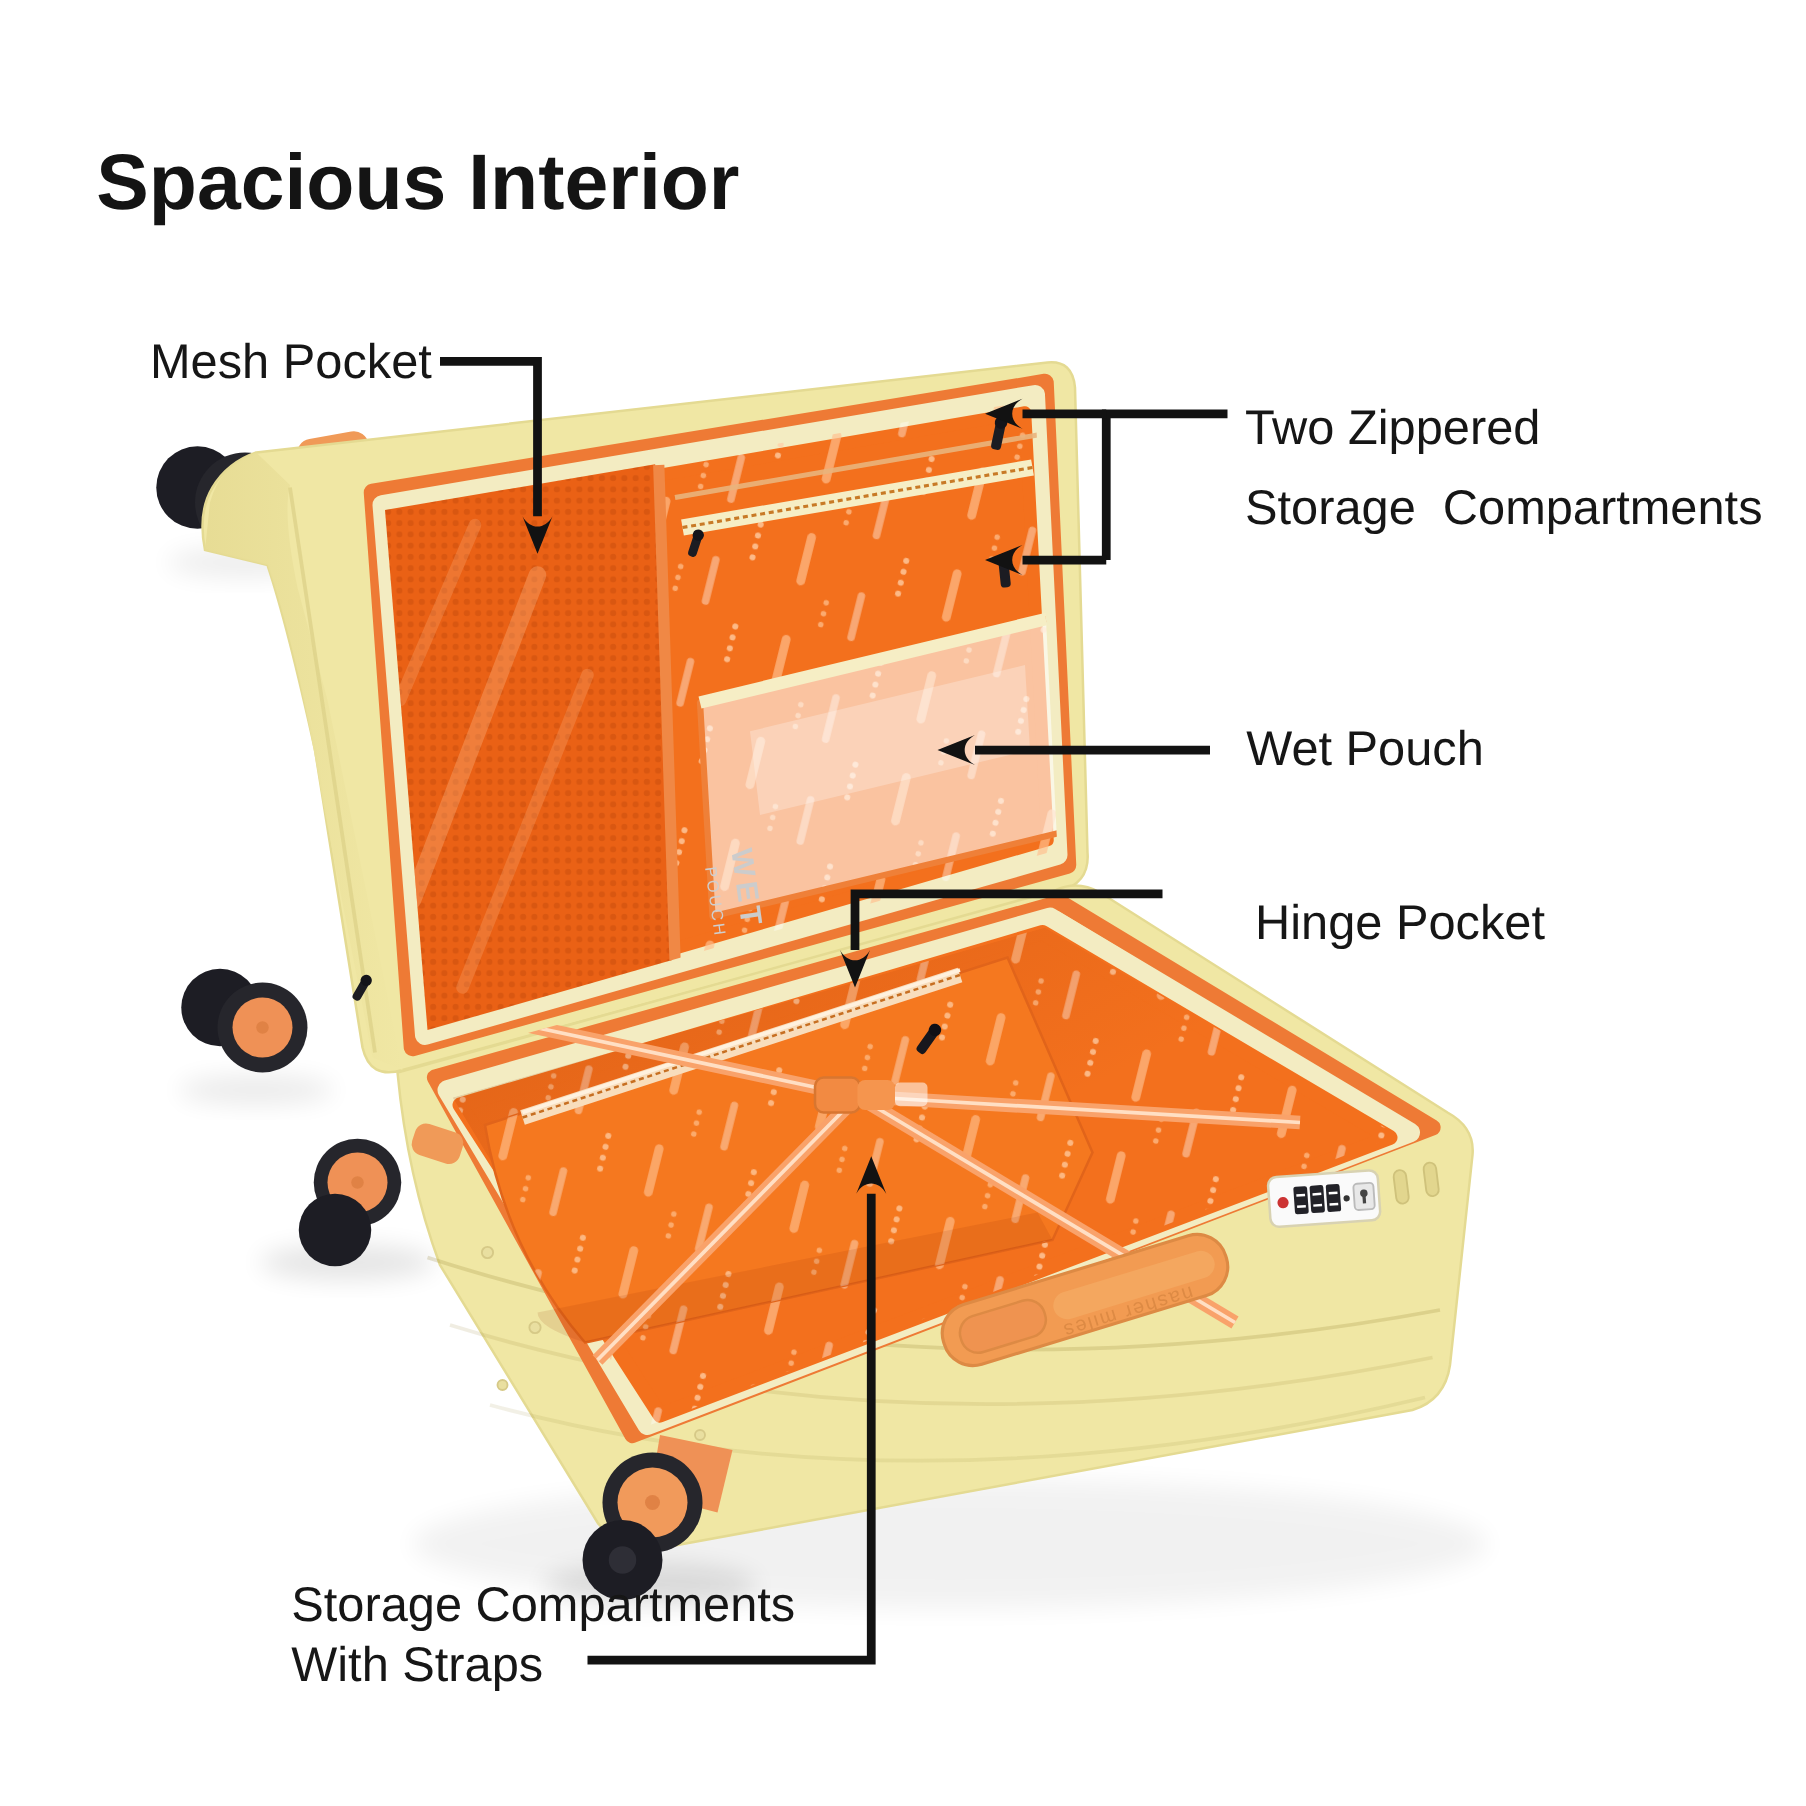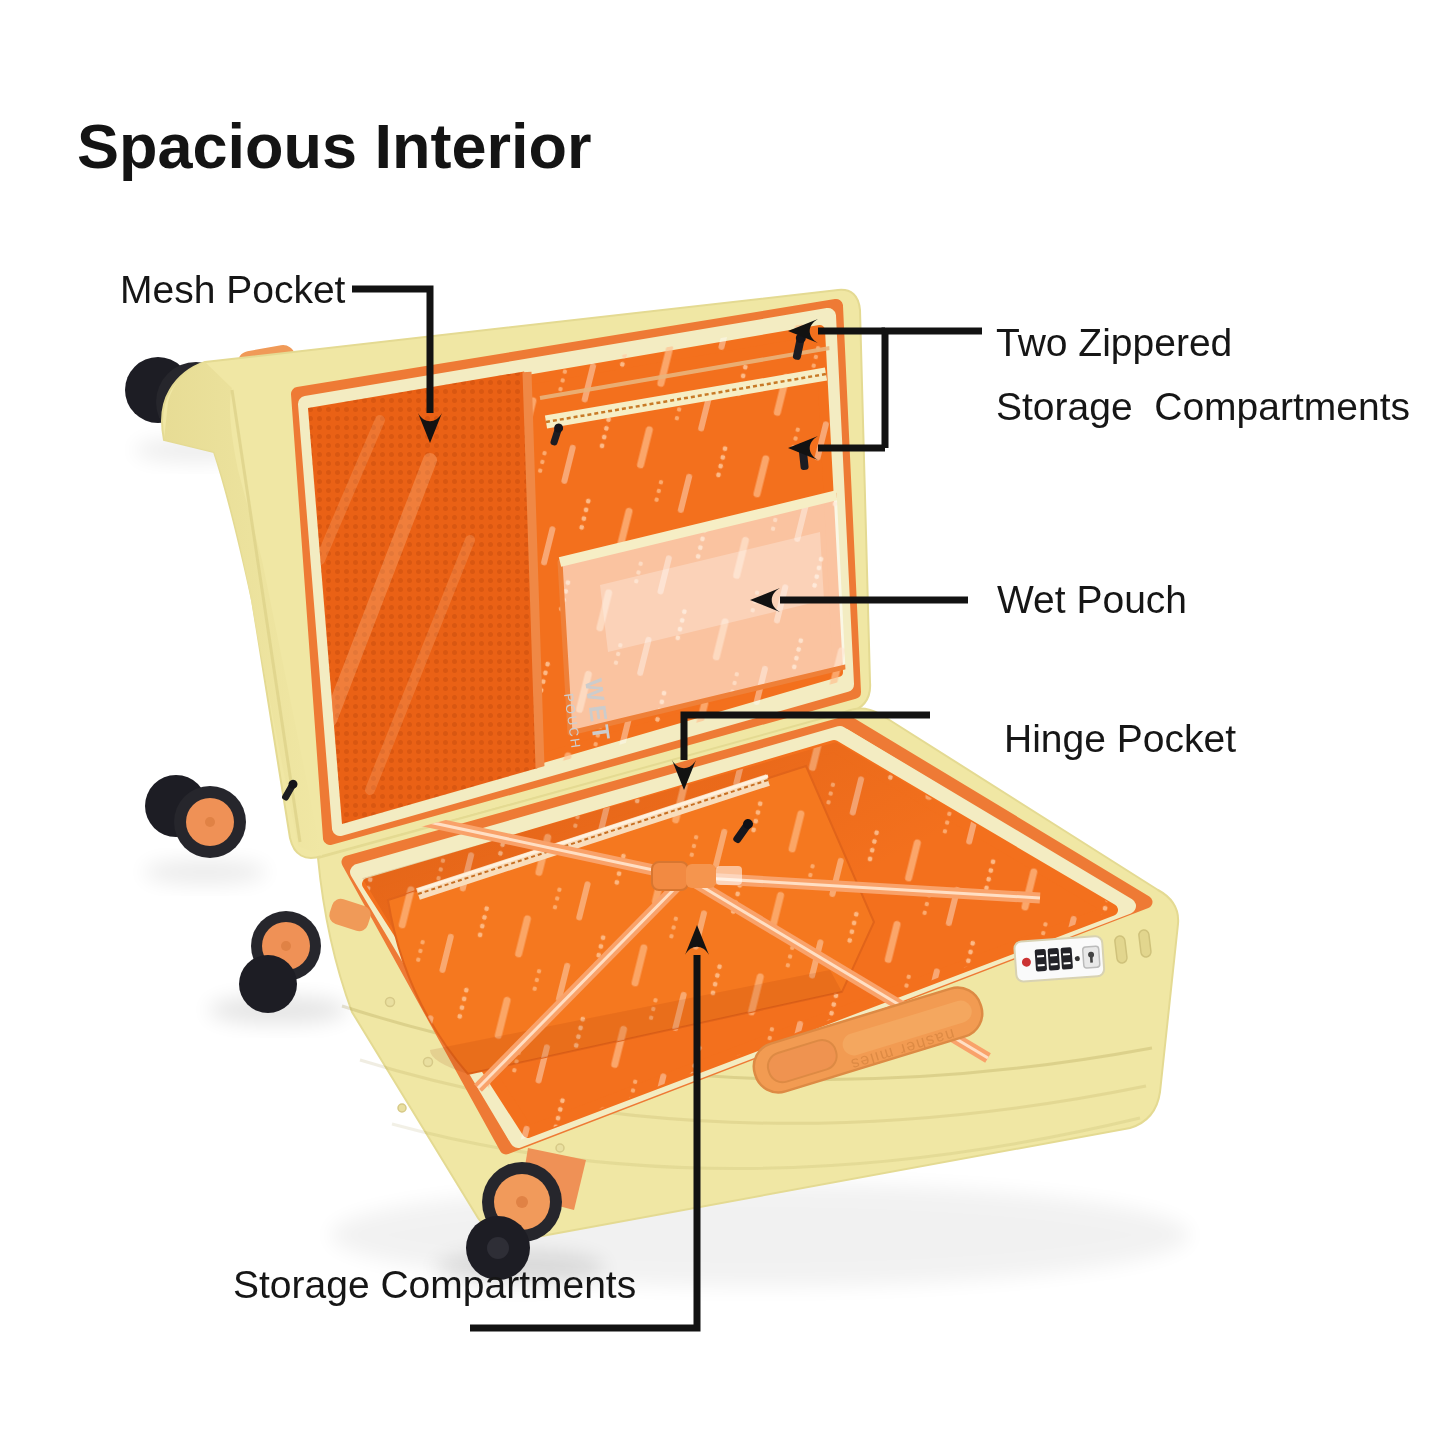--- a/index.html
+++ b/index.html
@@ -276,13 +276,14 @@
   <div class="label lbl-mesh">Mesh Pocket</div>
 
   <div class="label lbl-zip1">Two Zippered</div>
   <div class="label lbl-zip2">Storage  Compartments</div>
 
   <div class="label lbl-wet">Wet Pouch</div>
 
   <div class="label lbl-hinge">Hinge Pocket</div>
 
   <div class="label lbl-stor1">Storage Compartments</div>
+  <div class="label lbl-stor2">With Straps</div>
 </div>
 
 </body></html>

